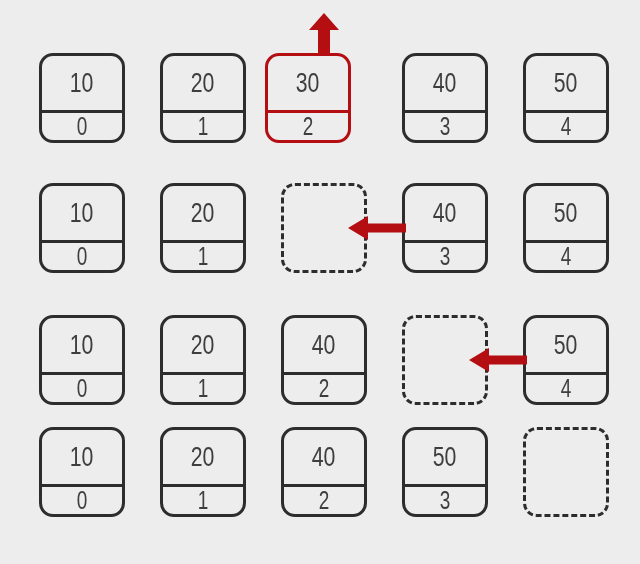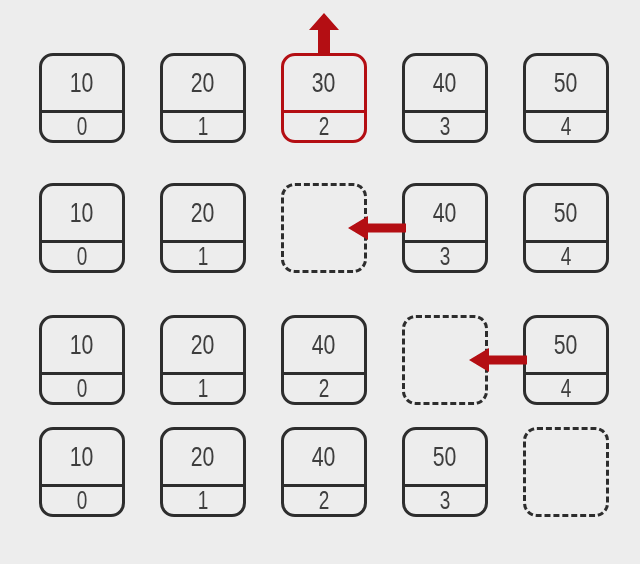--- a/index.html
+++ b/index.html
@@ -69,21 +69,21 @@
       </div>
     </div>
     <div class="cell" style="left: 160px; top: 53px;">
       <div class="value-area">
         <span class="value">20</span>
       </div>
       <div class="index-area">
         <span class="index">1</span>
       </div>
     </div>
-    <div class="cell highlight" style="left: 281px; top: 53px;">
+    <div class="cell highlight" style="left: 265px; top: 53px;">
       <div class="value-area">
         <span class="value">30</span>
       </div>
       <div class="index-area">
         <span class="index">2</span>
       </div>
     </div>
     <div class="cell" style="left: 402px; top: 53px;">
       <div class="value-area">
         <span class="value">40</span>

